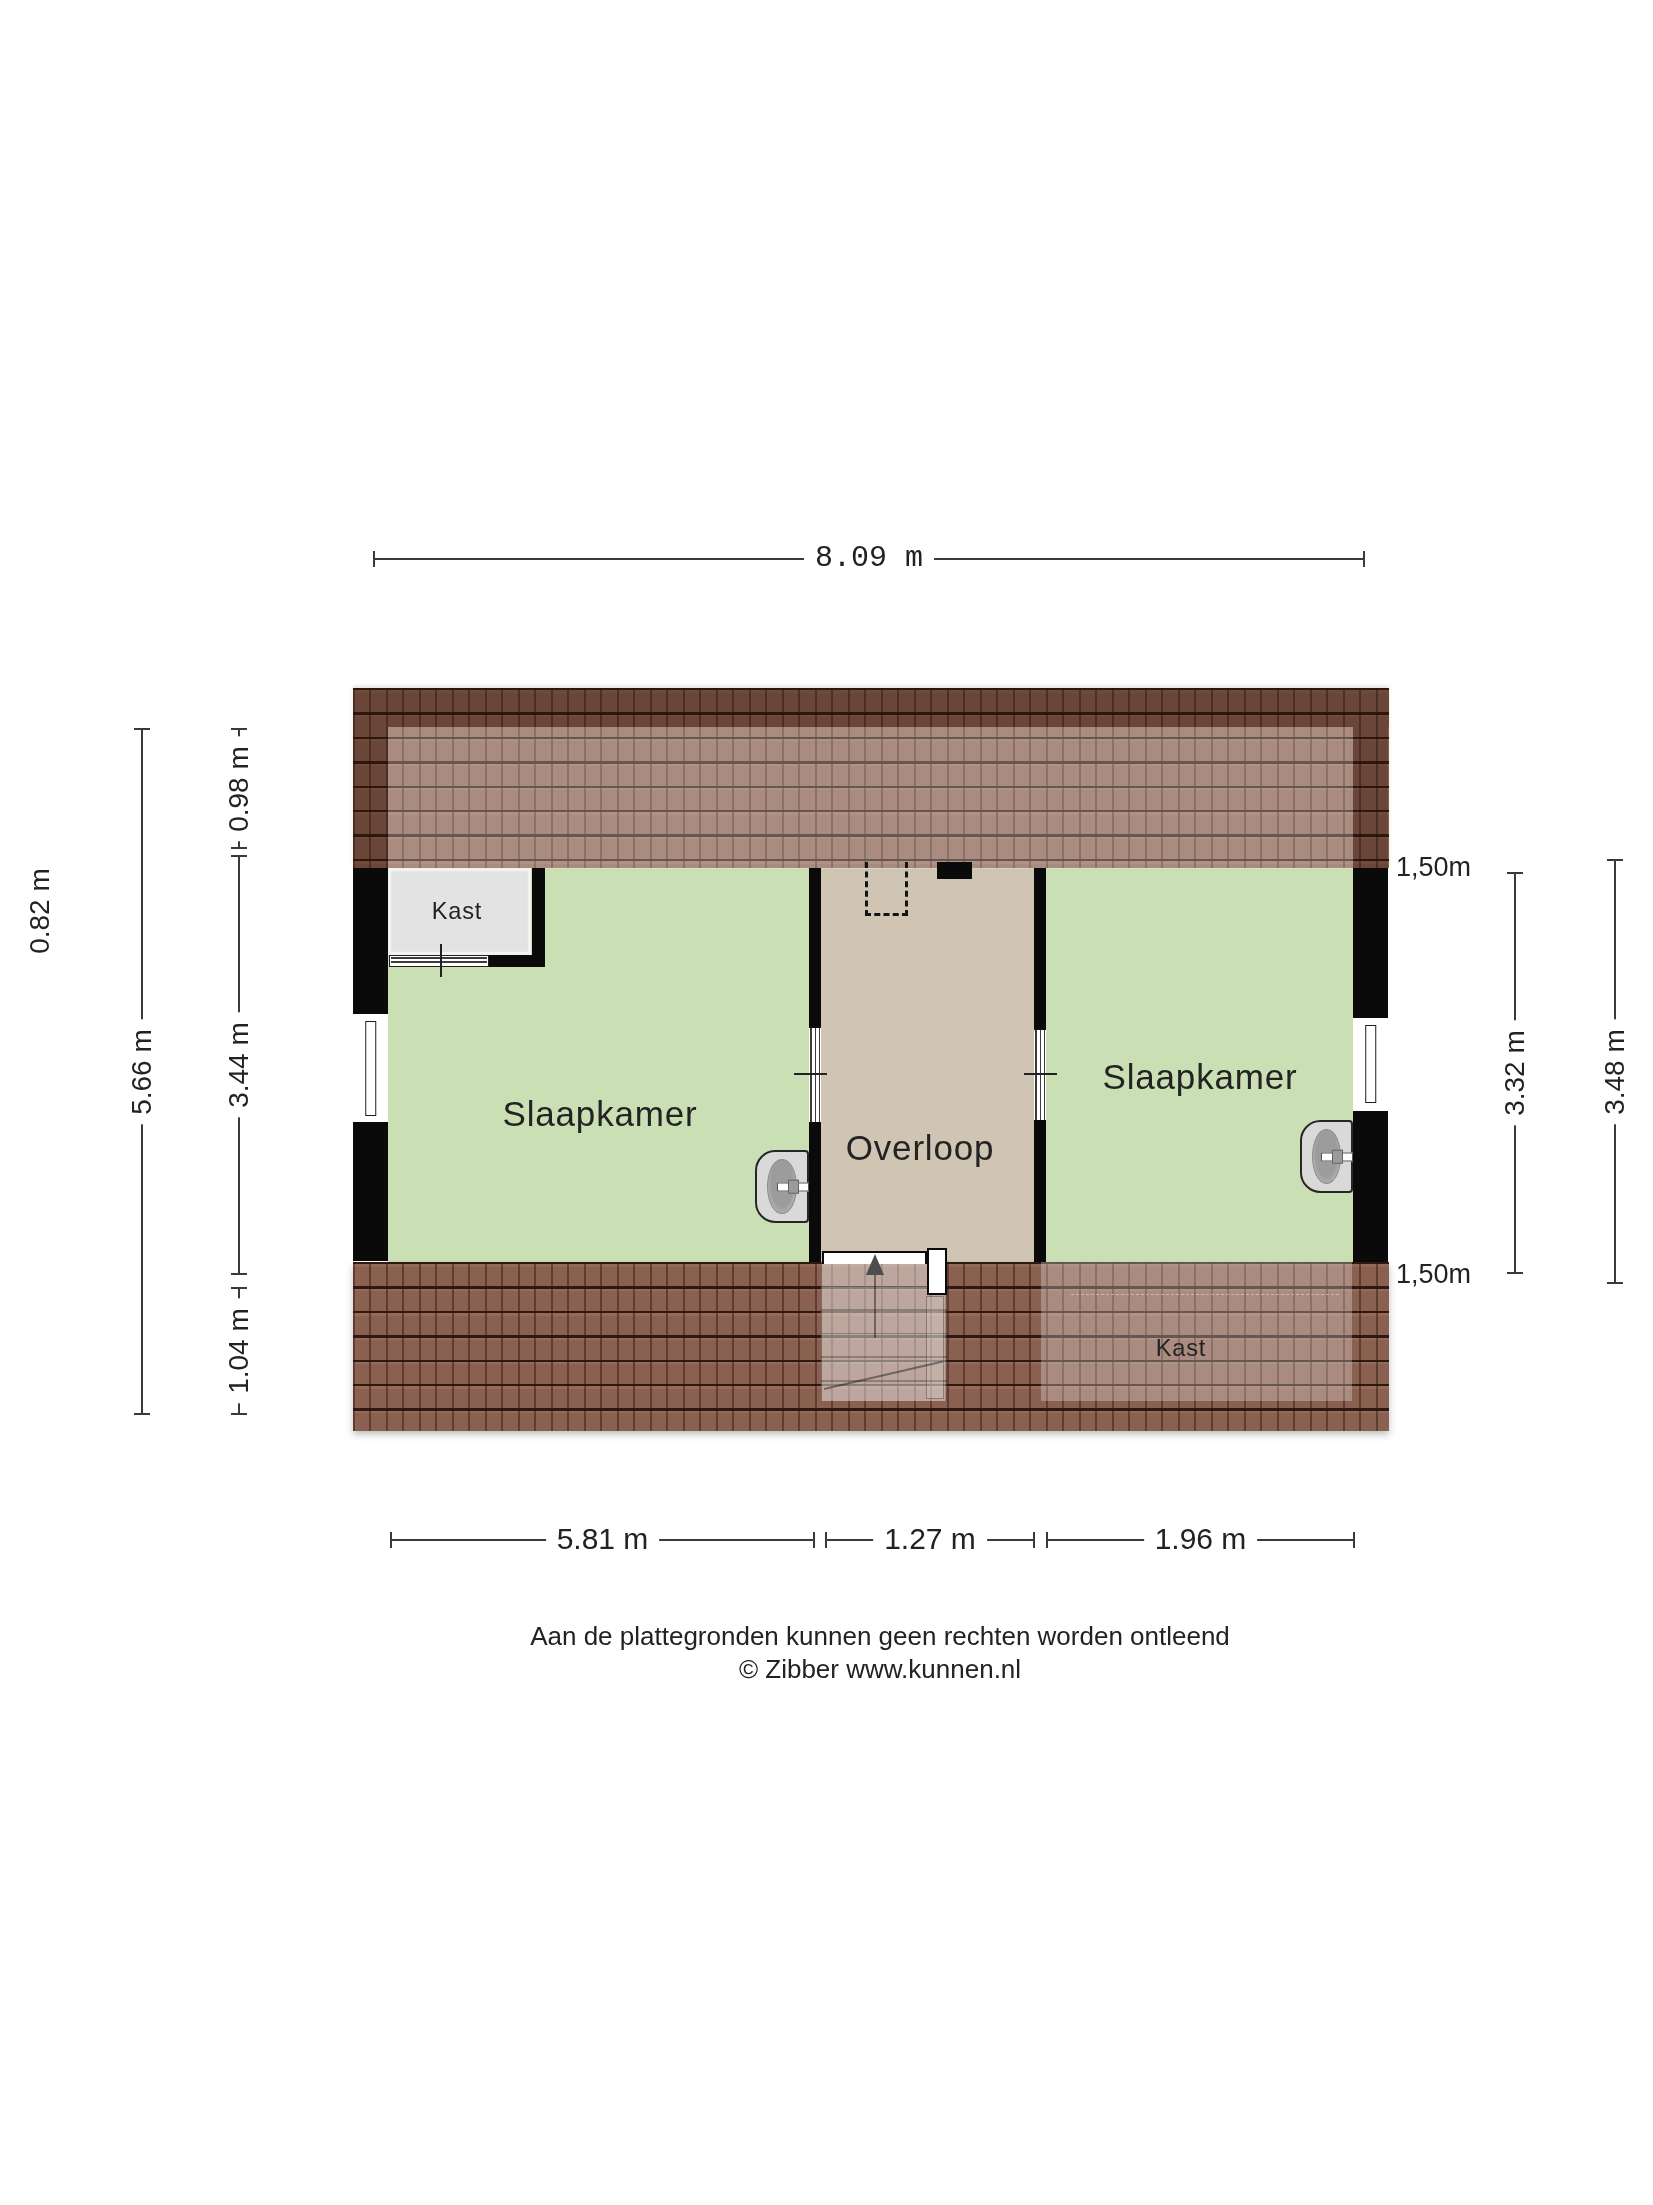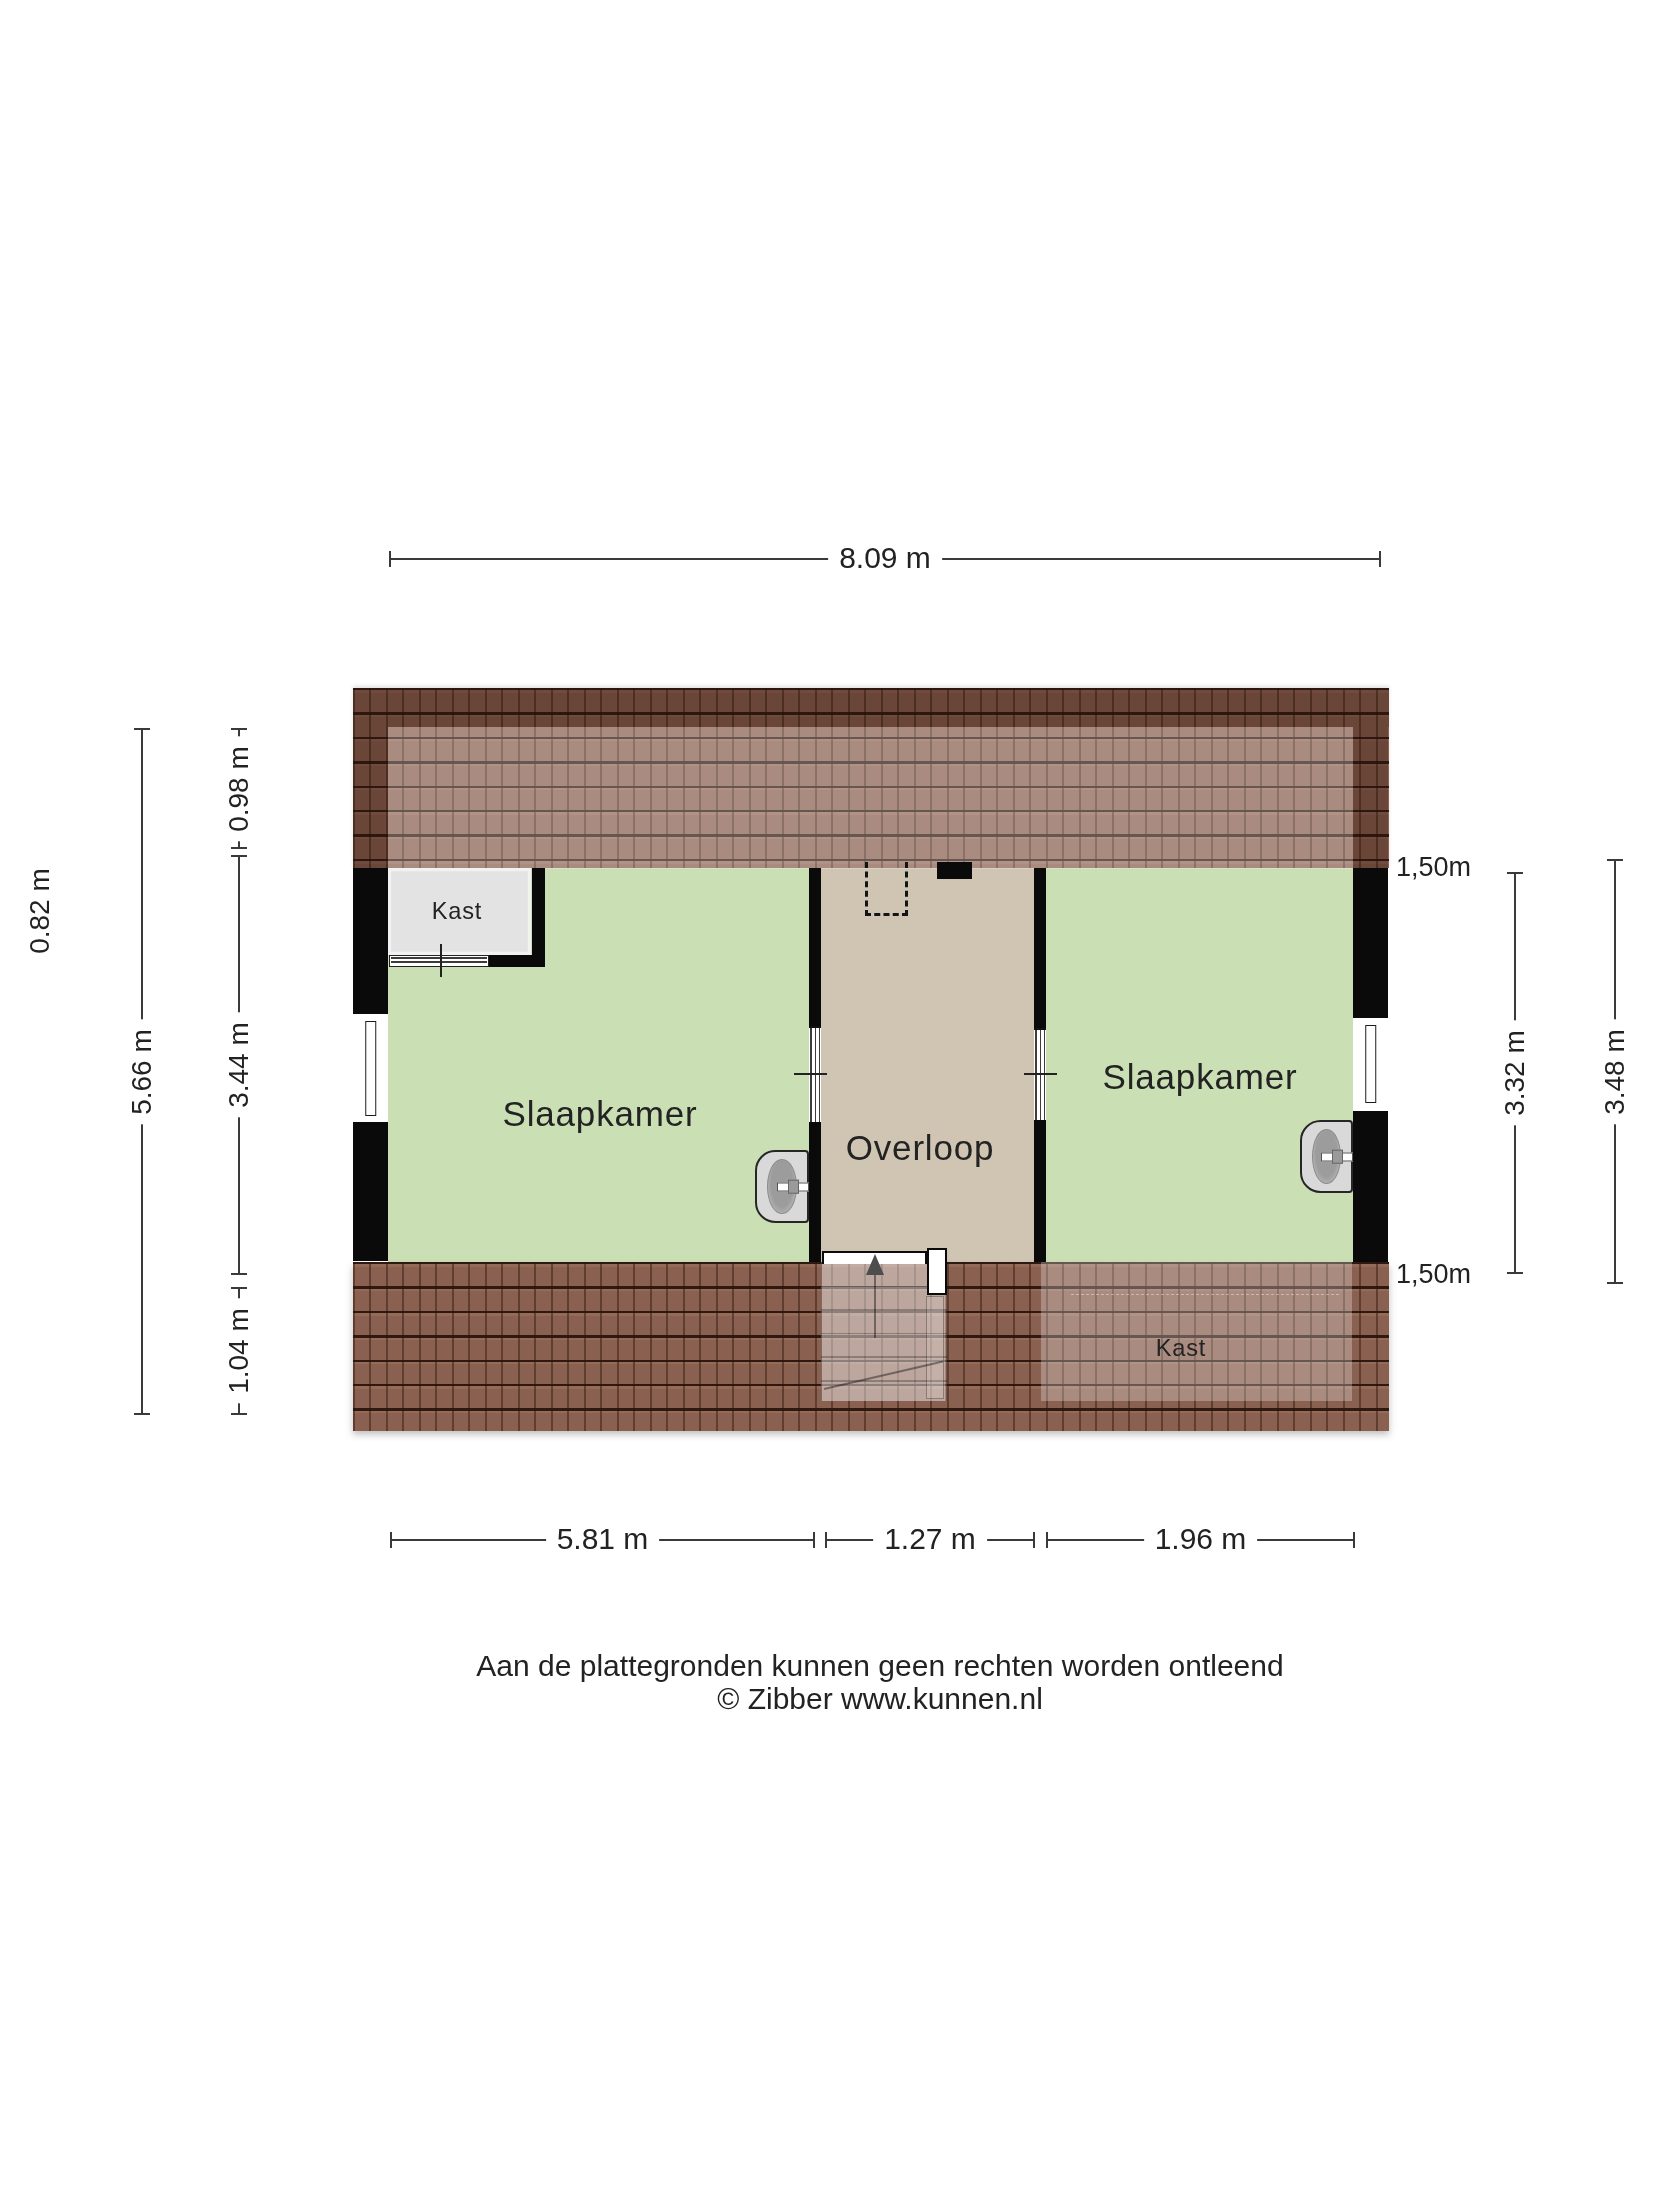--- a/index.html
+++ b/index.html
@@ -85,28 +85,28 @@
   .vdim::before,.vdim::after{content:"";position:absolute;left:-7px;width:15.8px;height:1.6px;background:#3a3a3a;}
   .vdim::before{top:0;}
   .vdim::after{bottom:0;}
   .vdim .lbl{position:absolute;left:50%;top:50%;transform:translate(-50%,-50%) rotate(-90deg);
           background:#fff;padding:1.6px 9.5px;font-size:28px;color:#222;white-space:nowrap;}
 
   .vlabel{position:absolute;transform:translate(-50%,-50%) rotate(-90deg);
           font-size:28px;color:#222;white-space:nowrap;}
   .hlabel{position:absolute;font-size:27px;color:#222;white-space:nowrap;}
 
-  .footer-line{position:absolute;transform:translateX(-50%);font-size:30px;color:#222;white-space:nowrap;margin-top:28px;}
+  .footer-line{position:absolute;transform:translateX(-50%);font-size:26px;color:#222;white-space:nowrap;}
 </style>
 </head>
 <body>
 
 <div class="canvas">
 
-  <div class="hdim" style="left:389px;top:558px;width:992px;">
+  <div class="hdim" style="left:373px;top:558px;width:992px;font-family:Liberation Mono, monospace;">
     <span class="lbl">8.09 m</span>
   </div>
 
   <div class="room-green" style="left:388px;top:868px;width:421px;height:394px;"></div>
   <div class="room-tan" style="left:821px;top:868px;width:213px;height:394px;"></div>
   <div class="room-green" style="left:1046px;top:868px;width:307px;height:394px;"></div>
   <div class="closet" style="left:388px;top:868px;width:143px;height:87px;"></div>
 
   <div class="abs tiles" style="left:353px;top:688px;width:1036px;height:180px;box-shadow:0 -2.4px 3.9px rgba(0,0,0,.12);">
     <div class="shade dark" style="left:0;top:0;width:1036px;height:39px;"></div>

